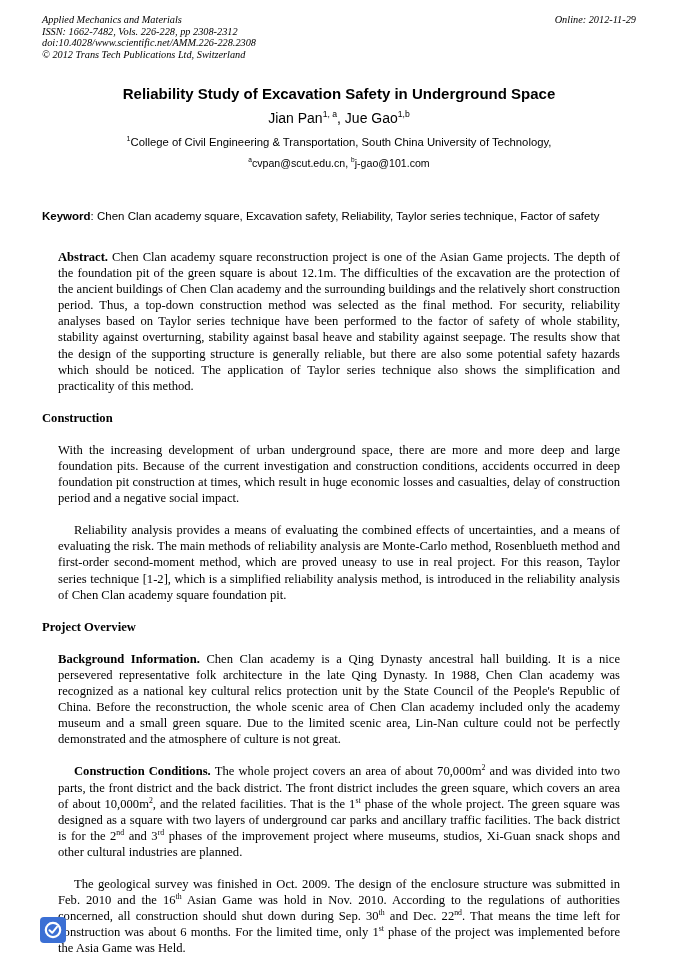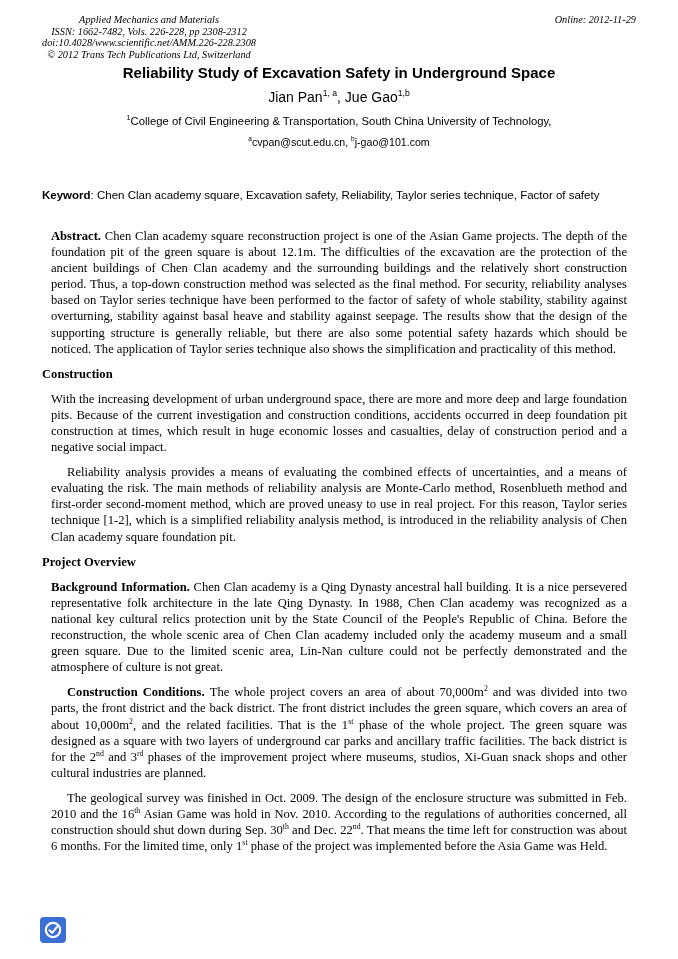--- a/index.html
+++ b/index.html
@@ -10,42 +10,42 @@
     margin:0 auto;
     background:#ffffff;
     padding:14px 42px 0 42px;
     overflow:hidden;
     color:#000;
   }
   
   .header { display:flex; justify-content:space-between; align-items:flex-start;
             font-family:"Liberation Serif", serif; font-style:italic;
             font-size:10.3px; line-height:11.6px; }
-  .header-left .hline { white-space:nowrap;text-align:center; }
+  .header-left .hline { white-space:nowrap; }
   .header-right { white-space:nowrap; }
   
-  .title { margin-top:3px; text-align:center;
+  .title { margin-top:24px; text-align:center;
            font-family:"Liberation Sans", sans-serif; font-weight:bold;
            font-size:15px; line-height:19px; }
   .authors { margin-top:7px; text-align:center;
              font-family:"Liberation Sans", sans-serif; font-size:14px; }
   .affiliation { margin-top:9px; text-align:center;
                  font-family:"Liberation Sans", sans-serif; font-size:11.3px; line-height:15px; }
   .emails { margin-top:7px; text-align:center;
             font-family:"Liberation Sans", sans-serif; font-size:10.6px; }
   sup { font-size:0.62em; line-height:0; vertical-align:super; }
   
   .keywords { margin-top:40px; text-align:justify;
               font-family:"Liberation Sans", sans-serif;
               font-size:11.5px; line-height:15.6px; }
   .keywords b { font-weight:bold; }
   
   .article { margin-top:24px; font-family:"Liberation Serif", serif;
              font-size:12.6px; line-height:16.1px; text-align:justify; }
-  .article p { margin:9px; }
+  .article p { margin:16px; }
   .article p.indent { text-indent:16px; }
   .article h3.section-heading { font-size:12.6px; font-weight:bold;
              margin:9px 0 3px 0; text-align:left; }
   .article strong { font-weight:bold; }
   
   .badge { position:absolute; left:40px; bottom:16px; width:26px; height:26px; }
 </style>
 </head>
 <body>
 

